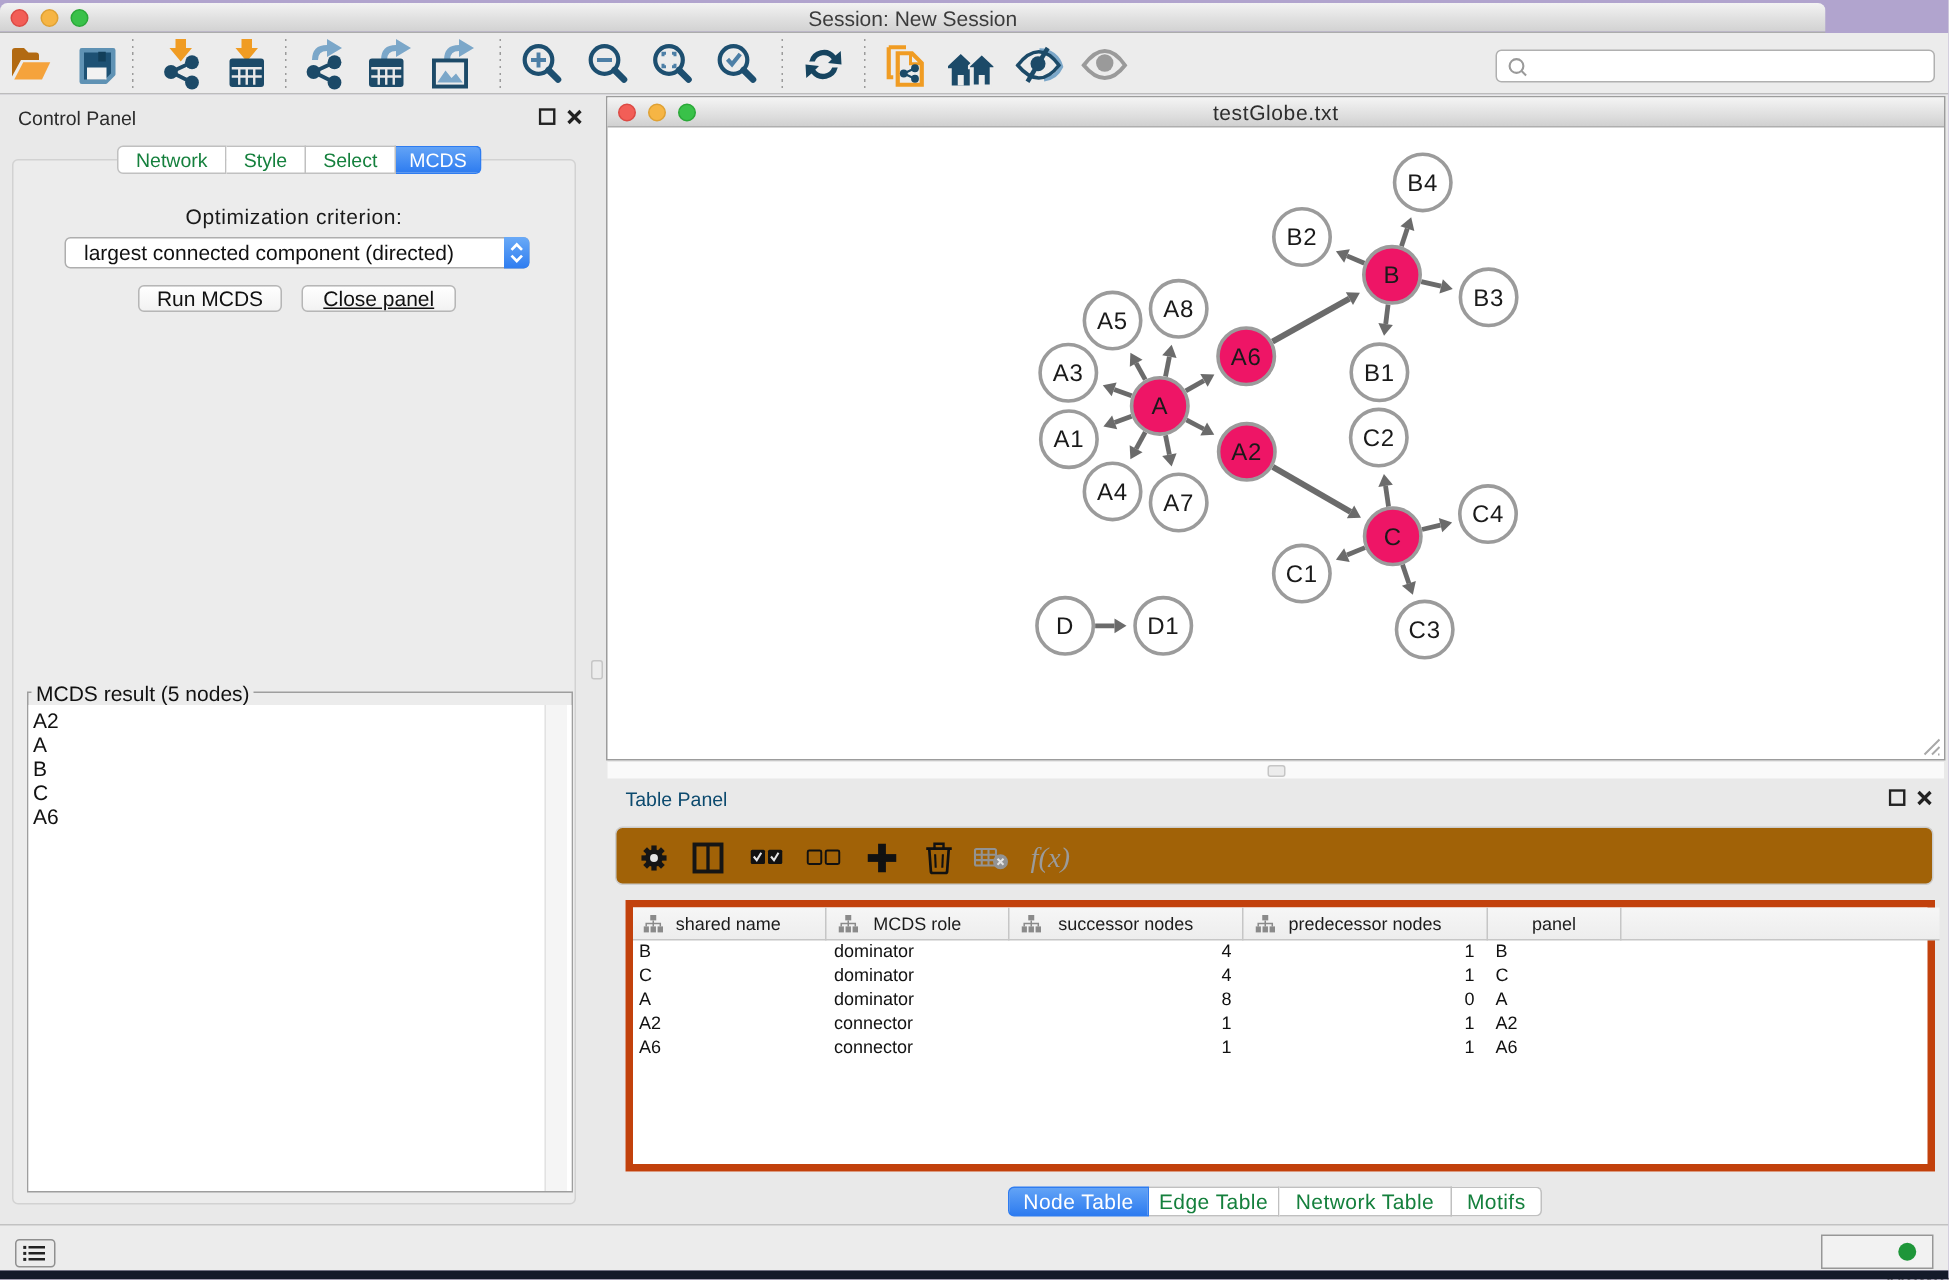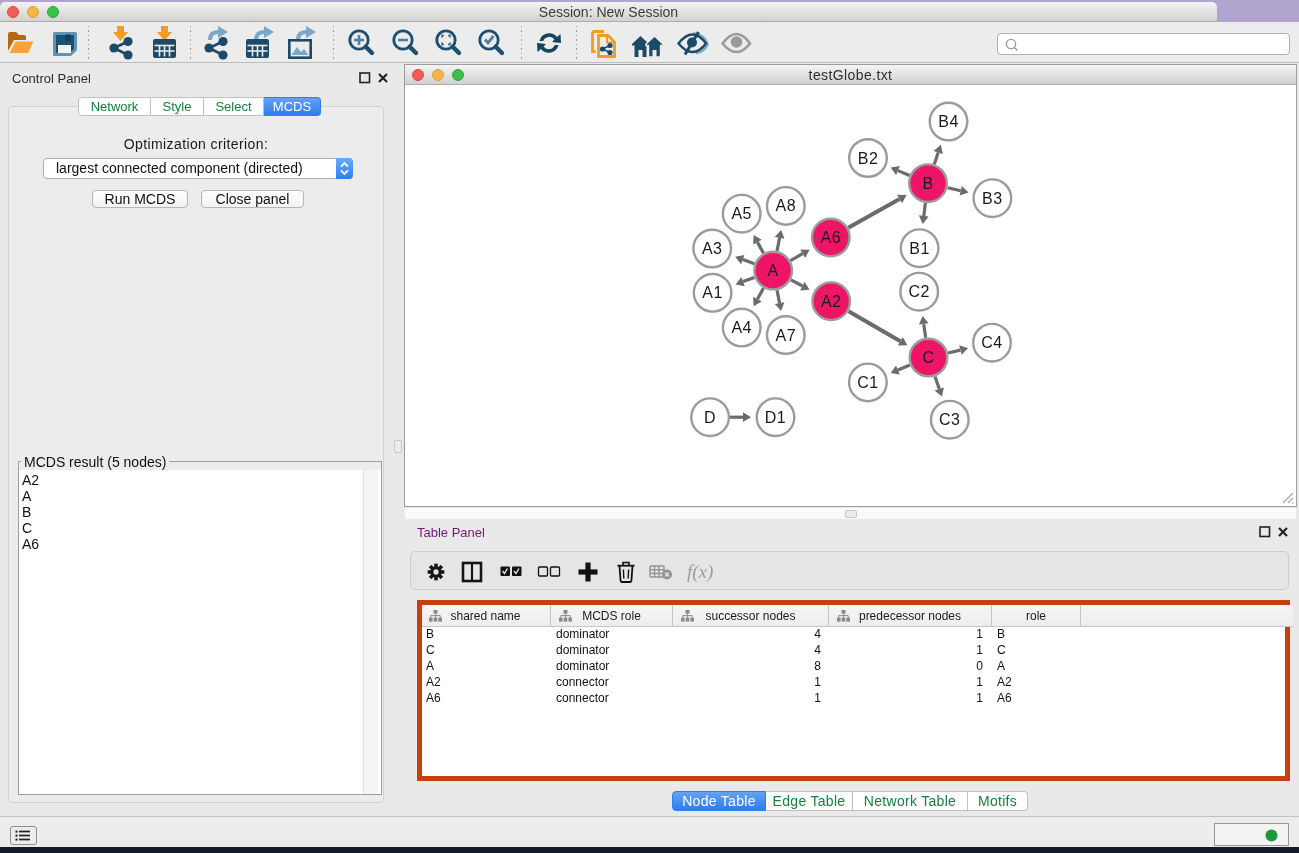--- a/index.html
+++ b/index.html
@@ -54,22 +54,22 @@
   background:#f2f2f2; font-size:16px; color:#111; text-align:center; line-height:21px;padding-left:42px; }
 #bottomstrip { left:0; top:847px; width:1299px; height:6px; background:#141a29; }
 
 #netwin { left:404px; top:64px; width:893px; height:443px; background:#fff;
   border:1px solid #9c9c9c; }
 #net-titlebar { position:absolute; left:0; top:0; width:891px; height:20px;
   background:linear-gradient(#f4f4f4,#dcdcdc 70%,#d0d0d0); border-bottom:1px solid #aeaeae; }
 #net-titlebar .tl { position:absolute; top:4px; width:12px; height:12px; border-radius:50%; }
 #net-title-text { width:100%; text-align:center; font-size:14px; letter-spacing:0.4px; color:#2e2e2e; line-height:20px; }
 
-#tp-title { left:417px; top:525px; font-size:13px; color:#701a75; }
-#tp-toolbar { left:410px; top:551px; width:879px; height:39px; background:#e5e5e5;
+#tp-title { left:417px; top:525px; font-size:13px; color:#0c4a6e; }
+#tp-toolbar { left:410px; top:551px; width:879px; height:39px; background:#a16207;
   border:1px solid #cccccc; border-radius:5px; }
 #tbl { left:417px; top:600px; width:873px; height:181px; background:#fff; border:5px solid #c2410c; }
 #tbl-header { position:absolute; left:0; top:0; width:871px; height:22px;
   background:linear-gradient(#f6f6f6,#ededed); border-bottom:1px solid #c6c6c6; font-size:12px; color:#1c1c1c; }
 .hcell { position:absolute; top:0; height:22px; line-height:22px; text-align:center;
   border-right:1px solid #c6c6c6; }
 .trow { position:absolute; font-size:12px; color:#111; height:16px; line-height:16px; }
 .tcell { position:absolute; top:0; }
 #tp-tabs { left:672px; top:791px; height:20px; display:flex; font-size:14px; letter-spacing:0.3px; }
 
@@ -249,21 +249,21 @@
 <div class="abs" id="opt-label">Optimization criterion:</div>
 <div class="abs" id="dropdown">largest connected component (directed)
   <div id="dd-btn">
     <svg width="17" height="21" viewBox="0 0 17 21">
       <path d="M5 8.6 L8.5 5 L12 8.6" fill="none" stroke="#fff" stroke-width="1.8"></path>
       <path d="M5 12.4 L8.5 16 L12 12.4" fill="none" stroke="#fff" stroke-width="1.8"></path>
     </svg>
   </div>
 </div>
 <div class="btn" style="left:92px; top:190px; width:96px;">Run MCDS</div>
-<div class="btn" style="left:201px; top:190px; width:103px;">Close panel</div>
+<div class="btn" style="left:201px; top:190px; width:103px;text-decoration:underline;">Close panel</div>
 <div class="abs" id="mcds-box">
   <div id="mcds-legend">MCDS result (5 nodes)</div>
   <div id="mcds-list">A2<br>A<br>B<br>C<br>A6
     <div id="mcds-scroll"></div>
   </div>
 </div>
 
 <div class="abs" id="netwin">
   <div id="net-titlebar">
     <div class="tl" style="left:7px; background:#f25e57; border:1px solid #dc4a44;"></div>
@@ -466,21 +466,21 @@
 <div class="hcell" style="left:407px; width:163px;">predecessor nodes</div>
 <svg width="13" height="12" viewBox="0 0 13 12" style="position:absolute;left:415px;top:5px;">
         <g fill="#8a8a8a">
           <rect x="4.5" y="0" width="4" height="3.6"></rect>
           <rect x="0" y="7.6" width="3.6" height="4"></rect>
           <rect x="4.7" y="7.6" width="3.6" height="4"></rect>
           <rect x="9.4" y="7.6" width="3.6" height="4"></rect>
         </g>
         <path d="M6.5 3.6 V5.6 M1.8 7.6 V5.6 H11.2 V7.6 M6.5 5.6 V7.6" stroke="#8a8a8a" stroke-width="1" fill="none"></path>
       </svg>
-<div class="hcell" style="left:570px; width:89px;">role</div>
+<div class="hcell" style="left:570px; width:89px;">panel</div>
 </div>
   <div id="tbl-rows">
 <div class="trow" style="left:0; top:21px; width:871px;">
 <span class="tcell" style="left:4px;">B</span>
 <span class="tcell" style="left:134px;">dominator</span>
 <span class="tcell" style="left:252px; width:147px; text-align:right;">4</span>
 <span class="tcell" style="left:408px; width:153px; text-align:right;">1</span>
 <span class="tcell" style="left:575px;">B</span>
 </div>
 <div class="trow" style="left:0; top:37px; width:871px;">

